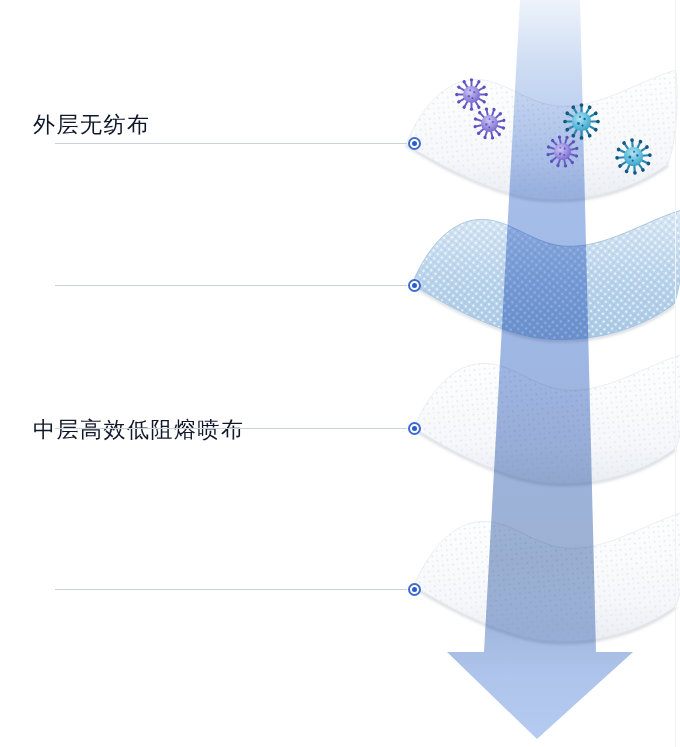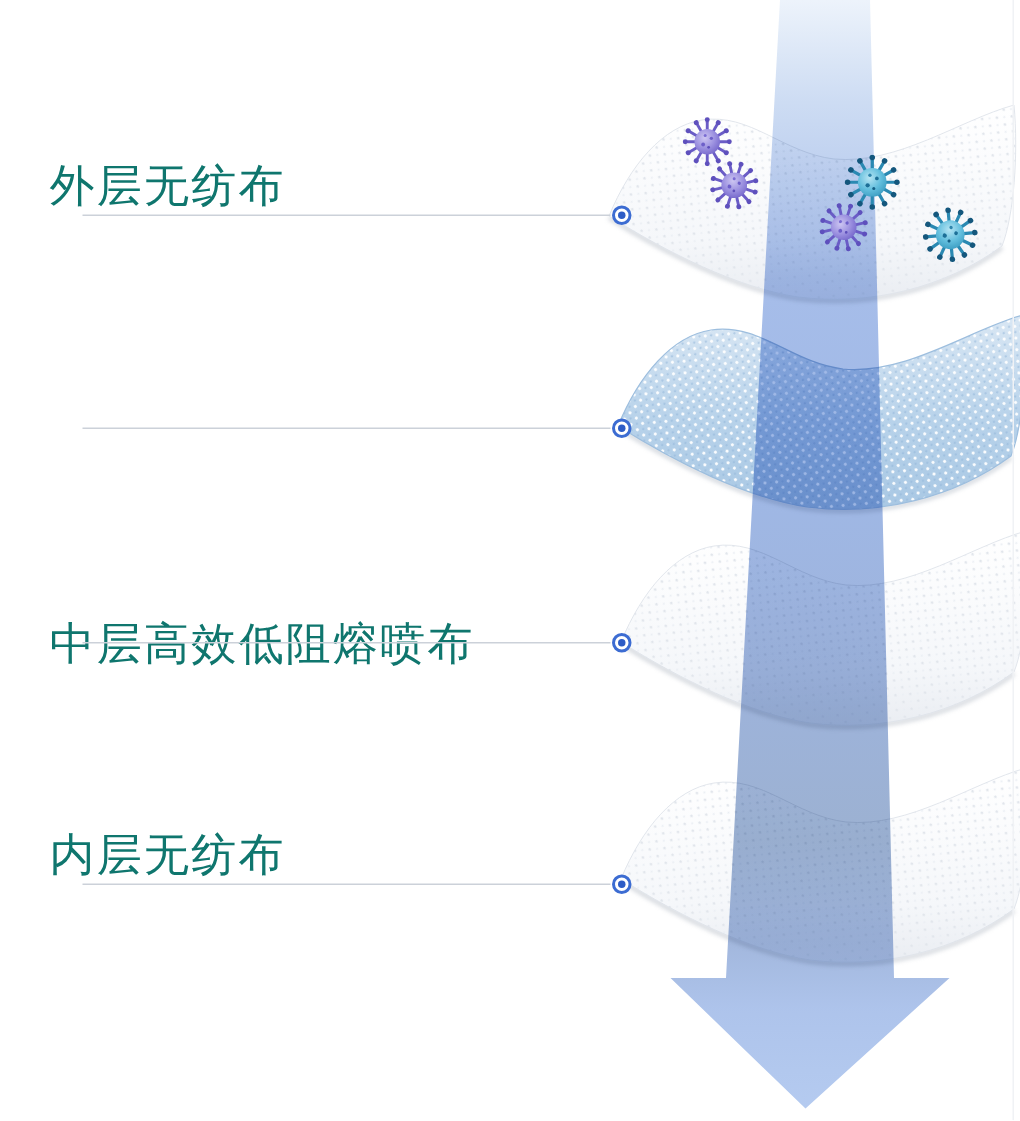--- a/index.html
+++ b/index.html
@@ -18,24 +18,24 @@
     position: absolute; left: 0; top: 0; z-index: 3;
     mix-blend-mode: multiply;
   }
   .virus {
     position: absolute; z-index: 4;
   }
   .layer-label {
     position: absolute;
     left: 33px;
     z-index: 5;
-    font-size: 30px;
+    font-size: 22px;
     line-height: 27px;
     letter-spacing: 1.5px;
-    color: #0f766e;
+    color: #0f172a;
     white-space: nowrap;
   }
   .leader-line {
     position: absolute;
     left: 55px;
     width: 352px;
     height: 1px;
     background: #ccd1d9;
     z-index: 5;
   }
@@ -216,17 +216,16 @@
   <div class="leader-line" style="top:143px"></div>
   <div class="marker" style="top:137px"></div>
 
   <div class="leader-line" style="top:285px"></div>
   <div class="marker" style="top:279px"></div>
 
   <div class="layer-label" style="top:416px">中层高效低阻熔喷布</div>
   <div class="leader-line" style="top:428px"></div>
   <div class="marker" style="top:422px"></div>
 
-  <div class="layer-label" style="top:557px">内层无纺布</div>
   <div class="leader-line" style="top:589px"></div>
   <div class="marker" style="top:583px"></div>
 
 </div>
 
 </body></html>

